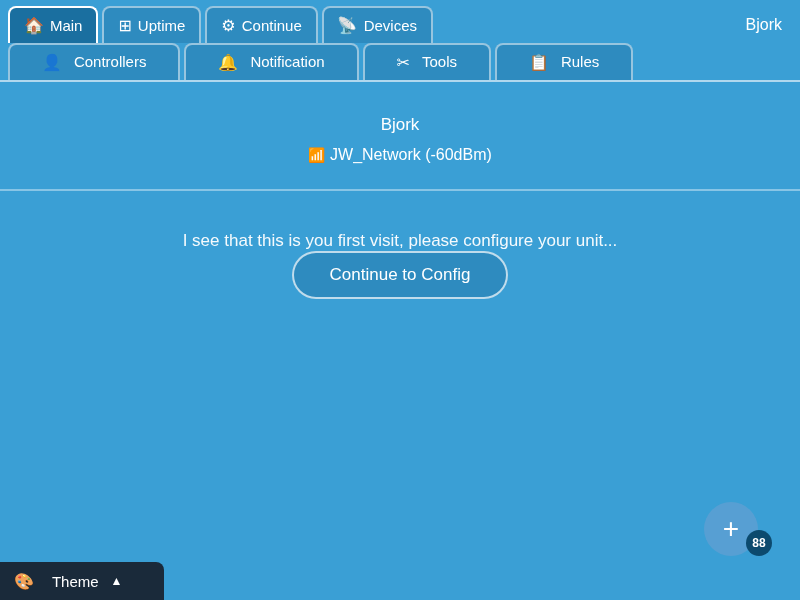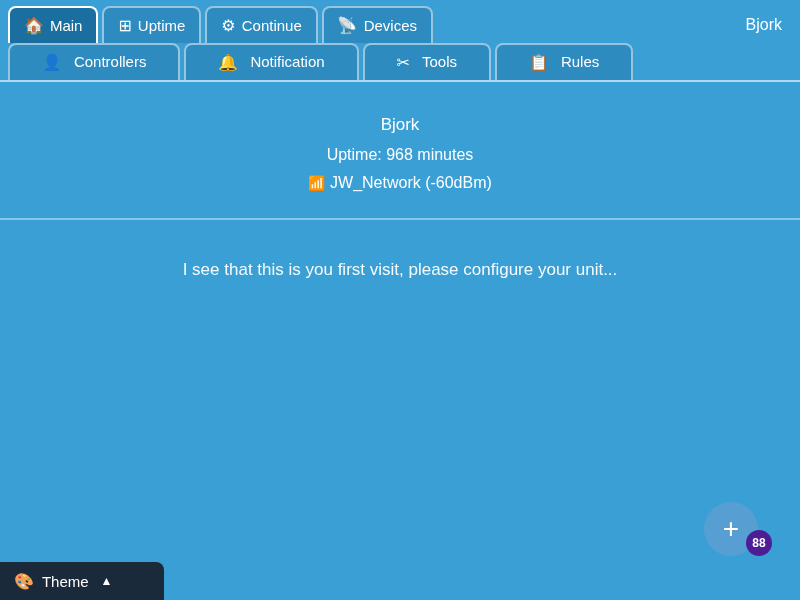--- a/index.html
+++ b/index.html
@@ -146,20 +146,21 @@
     }
 
     .theme-bar-icon {
       font-size: 16px;
     }
 
     .theme-bar-label {
       font-size: 15px;
       font-weight: 500;
       color: white;
+      margin-left: 10px;
     }
 
     .theme-bar-arrow {
       font-size: 12px;
       margin-left: 4px;
       color: white;
     }
 
     
     .fab-button {
@@ -180,21 +181,21 @@
       font-weight: 300;
     }
 
     .fab-badge {
       position: absolute;
       bottom: 44px;
       right: 28px;
       width: 26px;
       height: 26px;
       border-radius: 50%;
-      background-color: #4c1d95;
+      background-color: #0c4a6e;
       color: white;
       font-size: 12px;
       display: flex;
       align-items: center;
       justify-content: center;
       font-weight: bold;
     }
   </style>
 </head>
 <body>
@@ -233,29 +234,29 @@
     <span>Tools</span>
   </div>
   <div class="nav-tab2">
     <span class="nav-tab-icon">📋</span>
     <span>Rules</span>
   </div>
 </div>
 
 <div class="info-section">
   <div class="device-name">Bjork</div>
-  <div>Uptime: 968 minutes</div>
   <div>
     <span class="signal-icon">📶</span>
     <span>JW_Network (-60dBm)</span>
   </div>
 </div>
 
 <div class="main-content">
   <div class="sub-text">I see that this is you first visit, please configure your unit...</div>
+  <button class="config-button">Continue to Config</button>
 </div>
 
 <button class="fab-button">
   <span>+</span>
 </button>
 <div class="fab-badge">88</div>
 
 <div class="theme-bar">
   <span class="theme-bar-icon">🎨</span>
   <span class="theme-bar-label">Theme</span>

